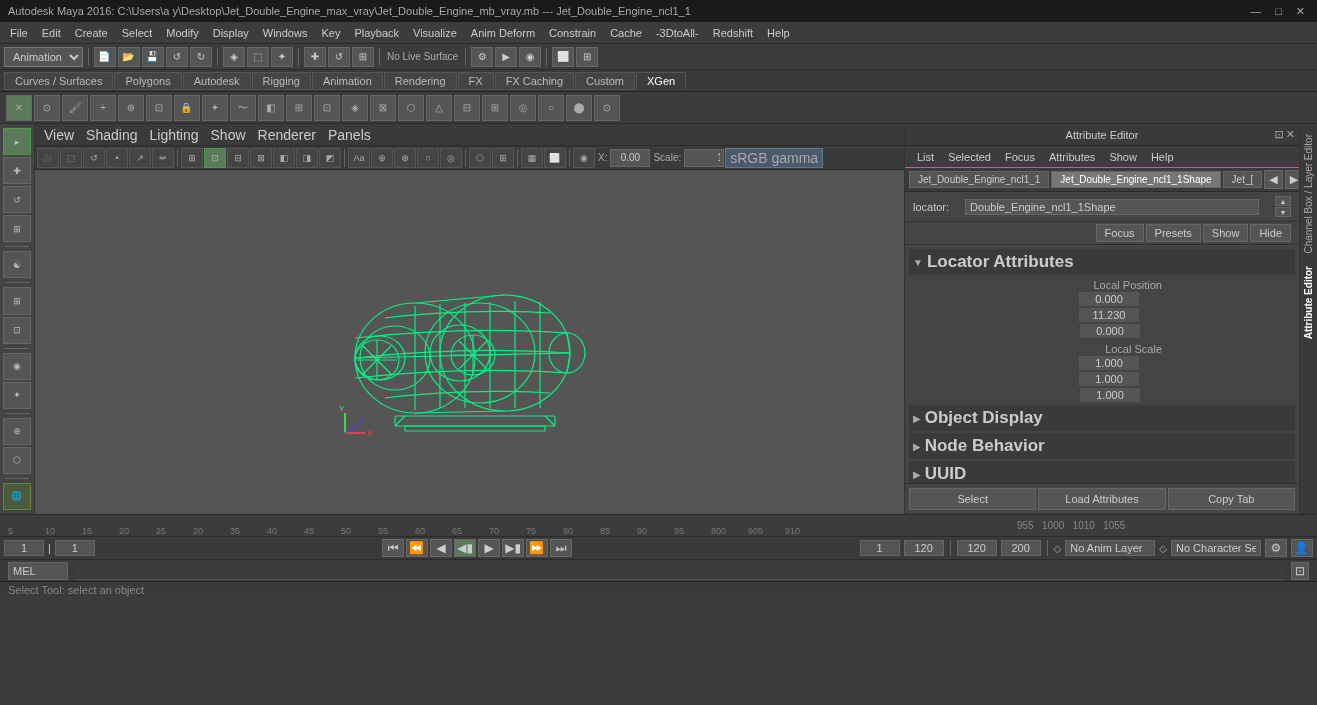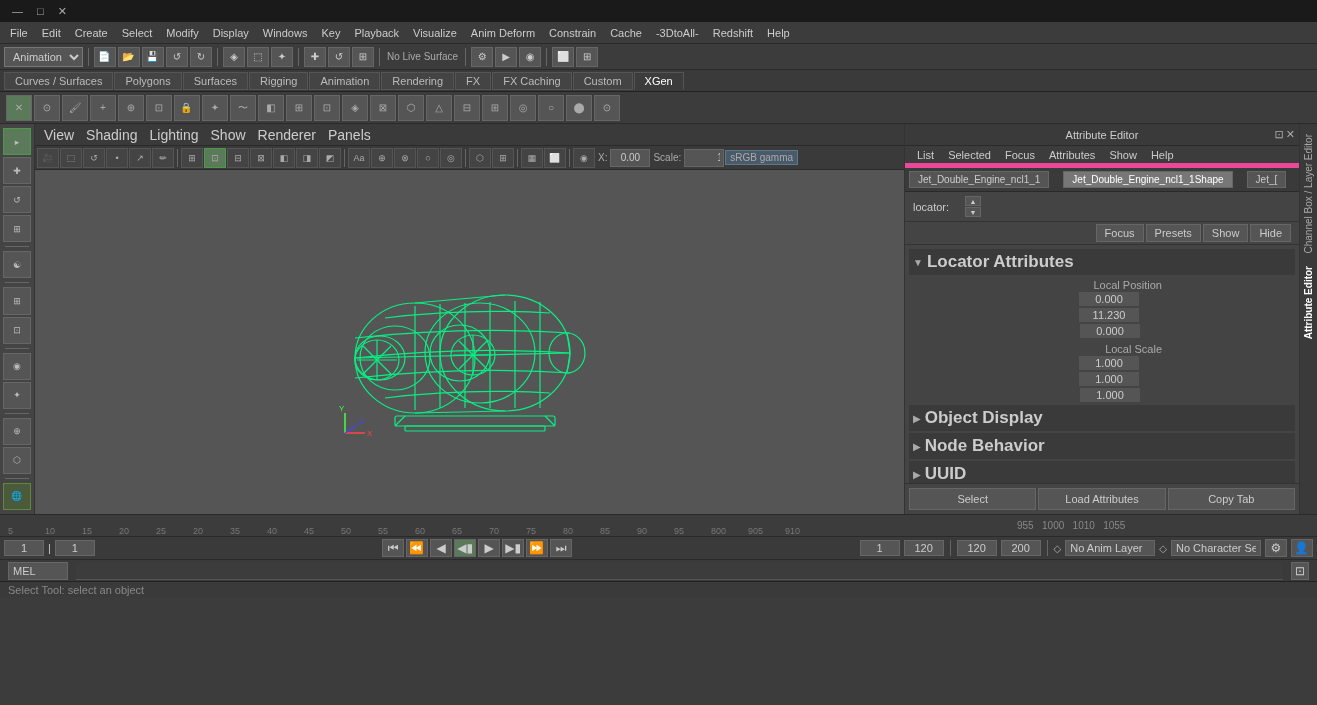--- a/index.html
+++ b/index.html
@@ -78,27 +78,27 @@
     #right-panel {
       width: 395px; background: #444; border-left: 1px solid #333; display: flex; flex-direction: column;
     }
     #attr-editor-title {
       height: 22px; background: #3a3a3a; display: flex; align-items: center; justify-content: center;
       font-size: 11px; color: #ccc; border-bottom: 1px solid #2a2a2a; position: relative;
     }
     #attr-editor-title .close-btns { position: absolute; right: 4px; display: flex; gap: 2px; }
     #attr-editor-menu {
       height: 22px; background: #3c3c3c; display: flex; align-items: center; padding: 0 6px; gap: 2px;
-      border-bottom: 5px solid #ec4899;
+      border-bottom: 1px solid #ec4899;
     }
     #attr-editor-menu .ae-menu { padding: 2px 6px; cursor: pointer; font-size: 11px; color: #ccc; }
 
     
     #node-tabs {
-      height: 24px; background: #3a3a3a; display: flex; align-items: center; padding: 0 4px; gap: 14px;
+      height: 24px; background: #3a3a3a; display: flex; align-items: center; padding: 0 4px; gap: 2px;
       border-bottom: 1px solid #2a2a2a; overflow: hidden;
     }
     .node-tab { padding: 2px 8px; background: #555; border: 1px solid #666; font-size: 10px; color: #ccc; cursor: pointer; white-space: nowrap; }
     .node-tab.active { background: #777; color: #fff; }
     .node-tab-arrow { padding: 2px 4px; background: #555; border: 1px solid #666; cursor: pointer; color: #ccc; }
     #locator-input { background: #666; border: 1px solid #555; color: #ccc; font-size: 11px; padding: 1px 4px; flex: 1; }
     .ae-action-btn { padding: 2px 8px; background: #555; border: 1px solid #666; color: #ccc; font-size: 11px; cursor: pointer; }
 
     
     #attrs-content { flex: 1; overflow-y: auto; padding: 4px; }
@@ -148,26 +148,27 @@
     #status-msg { width: 100%; height: 16px; background: #3a3a3a; display: flex; align-items: center; padding: 0 8px; font-size: 11px; color: #888; border-top: 1px solid #222; }
 
     
     #vp-icon-bar {
       height: 24px; background: #3a3a3a; display: flex; align-items: center; padding: 0 2px; gap: 1px; border-bottom: 1px solid #2a2a2a; flex-wrap: nowrap; overflow: hidden;
     }
     .vp-icon { width: 22px; height: 20px; background: #444; border: 1px solid #555; color: #aaa; font-size: 9px; cursor: pointer; display: flex; align-items: center; justify-content: center; }
     .vp-icon.active { background: #5a7a5a; border-color: #4a9a4a; }
     .vp-text-input { background: #555; border: 1px solid #666; color: #ccc; font-size: 10px; padding: 1px 3px; width: 45px; height: 18px; text-align: center; }
     .vp-label-sm { color: #aaa; font-size: 10px; padding: 0 2px; }
-    .srgb-btn { background: #4a5a6a; border: 1px solid #5a7a8a; color: #aaa; font-size: 10px; padding: 1px 4px; cursor: pointer; white-space: nowrap; }
+    .srgb-btn { background: #4a5a6a; border: 1px solid #5a7a8a; color: #aaa; font-size: 14px; padding: 1px 4px; cursor: pointer; white-space: nowrap; }
   </style>
 </head>
 <body>
 
 <div id="title-bar">
+  <span class="title-text">Autodesk Maya 2016: C:\Users\a y\Desktop\Jet_Double_Engine_max_vray\Jet_Double_Engine_mb_vray.mb  ---  Jet_Double_Engine_ncl1_1</span>
   <div class="win-controls">
     <span>—</span>
     <span>□</span>
     <span>✕</span>
   </div>
 </div>
 
 <div id="menu-bar">
   <span class="menu-item">File</span>
   <span class="menu-item">Edit</span>
@@ -212,21 +213,21 @@
   <div class="toolbar-btn">▶</div>
   <div class="toolbar-btn">◉</div>
   <div class="toolbar-sep"></div>
   <div class="toolbar-btn">⬜</div>
   <div class="toolbar-btn">⊞</div>
 </div>
 
 <div id="tab-bar">
   <div class="tab-item">Curves / Surfaces</div>
   <div class="tab-item">Polygons</div>
-  <div class="tab-item">Surfaces</div>
+  <div class="tab-item">Autodesk</div>
   <div class="tab-item">Rigging</div>
   <div class="tab-item">Animation</div>
   <div class="tab-item">Rendering</div>
   <div class="tab-item">FX</div>
   <div class="tab-item">FX Caching</div>
   <div class="tab-item">Custom</div>
   <div class="tab-item active">XGen</div>
 </div>
 
 <div id="tool-icon-bar">
@@ -417,20 +418,21 @@
     <div id="node-tabs">
       <div class="node-tab">Jet_Double_Engine_ncl1_1</div>
       <div class="node-tab active">Jet_Double_Engine_ncl1_1Shape</div>
       <div class="node-tab">Jet_[</div>
       <div class="node-tab-arrow">◀</div>
       <div class="node-tab-arrow">▶</div>
     </div>
 
     <div style="padding:4px 8px; display:flex; align-items:center; gap:16px; border-bottom:1px solid #333;">
       <label>locator:</label>
+      <input type="text" id="locator-input" style="background: rgb(85, 85, 85); border: 1px solid rgb(102, 102, 102); color: rgb(204, 204, 204); font-size: 11px; padding: 1px 4px; flex: 1 1 0%;" value="Double_Engine_ncl1_1Shape">
       <div style="display:flex;flex-direction:column;gap:1px;">
         <button style="width:16px;height:10px;background:#555;border:1px solid #666;color:#ccc;font-size:7px;cursor:pointer;padding:0;">▲</button>
         <button style="width:16px;height:10px;background:#555;border:1px solid #666;color:#ccc;font-size:7px;cursor:pointer;padding:0;">▼</button>
       </div>
     </div>
 
     <div style="display:flex; gap:2px; padding:2px 8px; border-bottom:1px solid #333; justify-content:flex-end;">
       <button class="ae-action-btn">Focus</button>
       <button class="ae-action-btn">Presets</button>
       <button class="ae-action-btn">Show</button>

